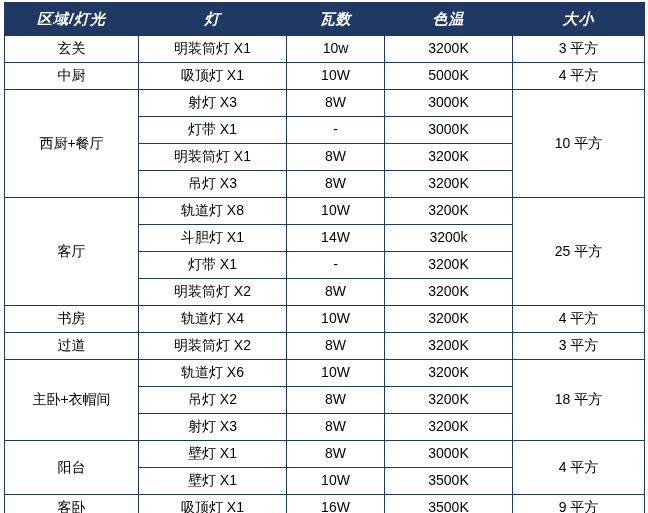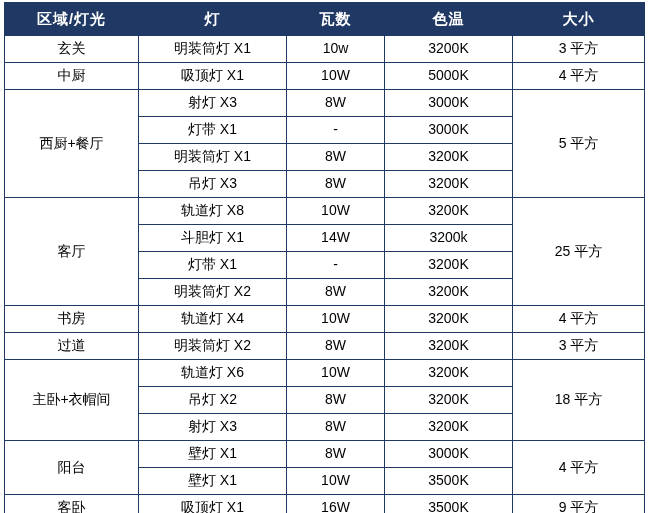--- a/index.html
+++ b/index.html
@@ -34,20 +34,21 @@
   table.lighting-table th {
     background: #1F3864;
     color: #ffffff;
     font-weight: bold;
     font-size: 15px;
     height: 30px;
     border: 1px solid #1F3864;
     text-align: center;
     vertical-align: middle;
     letter-spacing: 1px;
+    font-style: italic;
   }
   table.lighting-table td {
     border: 1px solid #1F3864;
     height: 26px;
     text-align: center;
     vertical-align: middle;
     padding: 0 2px;
     font-size: 14px;
     line-height: 1.1;
     white-space: nowrap;
@@ -96,21 +97,21 @@
           <td>吸顶灯 X1</td>
           <td>10W</td>
           <td>5000K</td>
           <td class="size-cell">4 平方</td>
         </tr>
         <tr>
           <td class="area-cell" rowspan="4">西厨+餐厅</td>
           <td>射灯 X3</td>
           <td>8W</td>
           <td>3000K</td>
-          <td class="size-cell" rowspan="4">5 平方</td>
+          <td class="size-cell" rowspan="4">10 平方</td>
         </tr>
         <tr>
           <td>灯带 X1</td>
           <td class="dash">-</td>
           <td>3000K</td>
         </tr>
         <tr>
           <td>明装筒灯 X1</td>
           <td>8W</td>
           <td>3200K</td>

